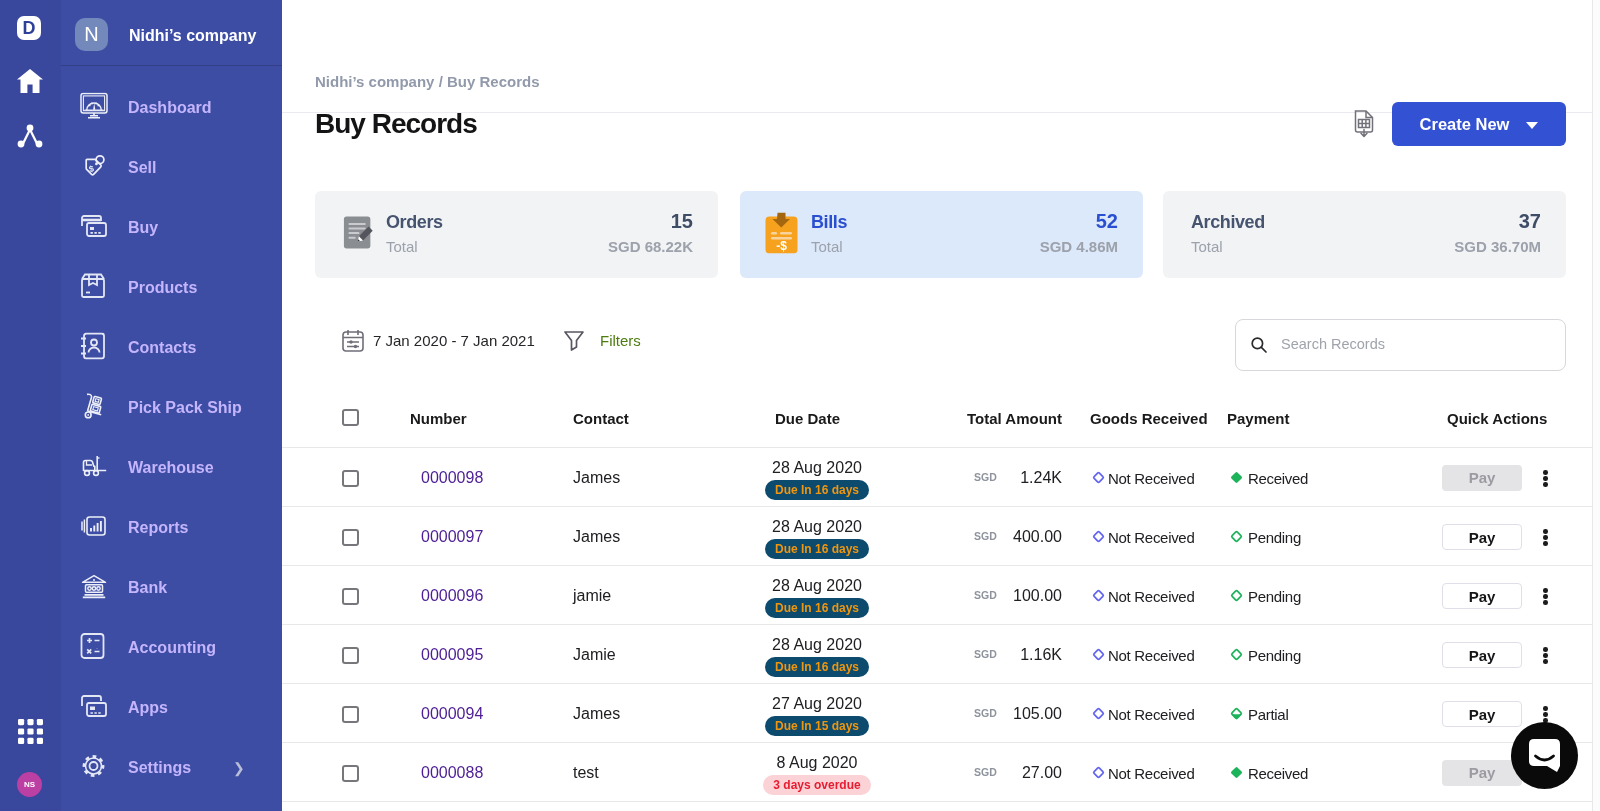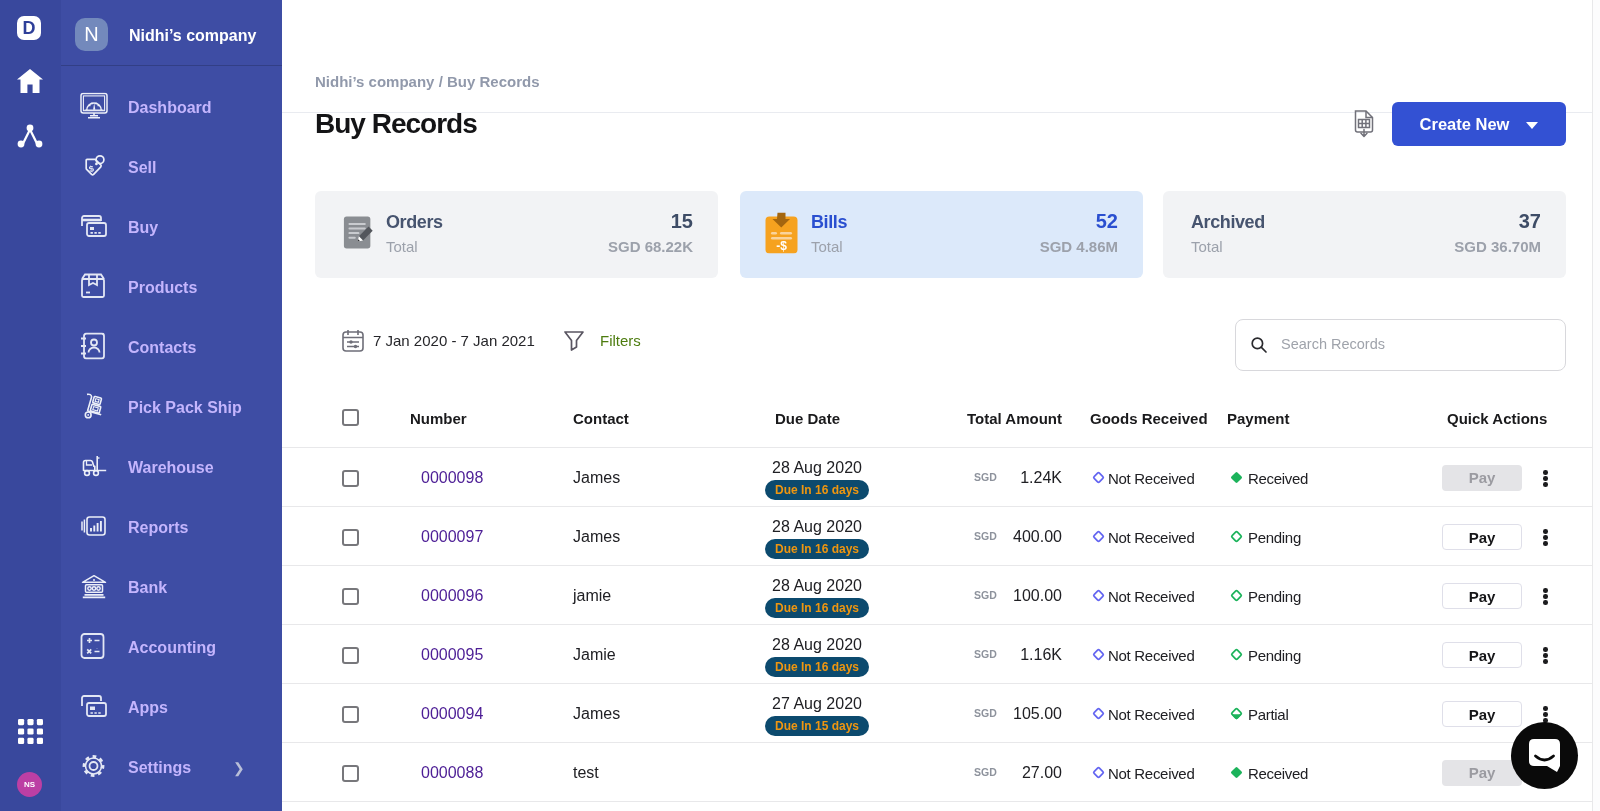--- a/index.html
+++ b/index.html
@@ -293,20 +293,21 @@
     <div class="kebab">
           <span></span>
           <span></span>
           <span></span>
         </div>
   </div>
       <div class="row" style="top:742px;">
     <div class="cb"></div>
     <div class="num">0000088</div>
     <div class="con">test</div>
+    <div class="dd"><div class="d1">8 Aug 2020</div><span class="pill r">3 days overdue</span></div>
     <div class="sgd">SGD</div>
         <div class="amt">27.00</div>
     <svg class="dia" style="left:810px;" width="15" height="15" viewBox="0 0 15 15">
           <rect x="3.2" y="3.2" width="8.6" height="8.6" rx="1.5" transform="rotate(45 7.5 7.5)" fill="none" stroke="#6365F1" stroke-width="2"></rect>
         </svg>
         <div class="gtxt">Not Received</div>
     <svg class="dia" style="left:948px;" width="15" height="15" viewBox="0 0 15 15">
           <rect x="2.6" y="2.6" width="9.8" height="9.8" rx="1.5" transform="rotate(45 7.5 7.5)" fill="#1CB35B"></rect>
         </svg>
         <div class="ptxt">Received</div>

